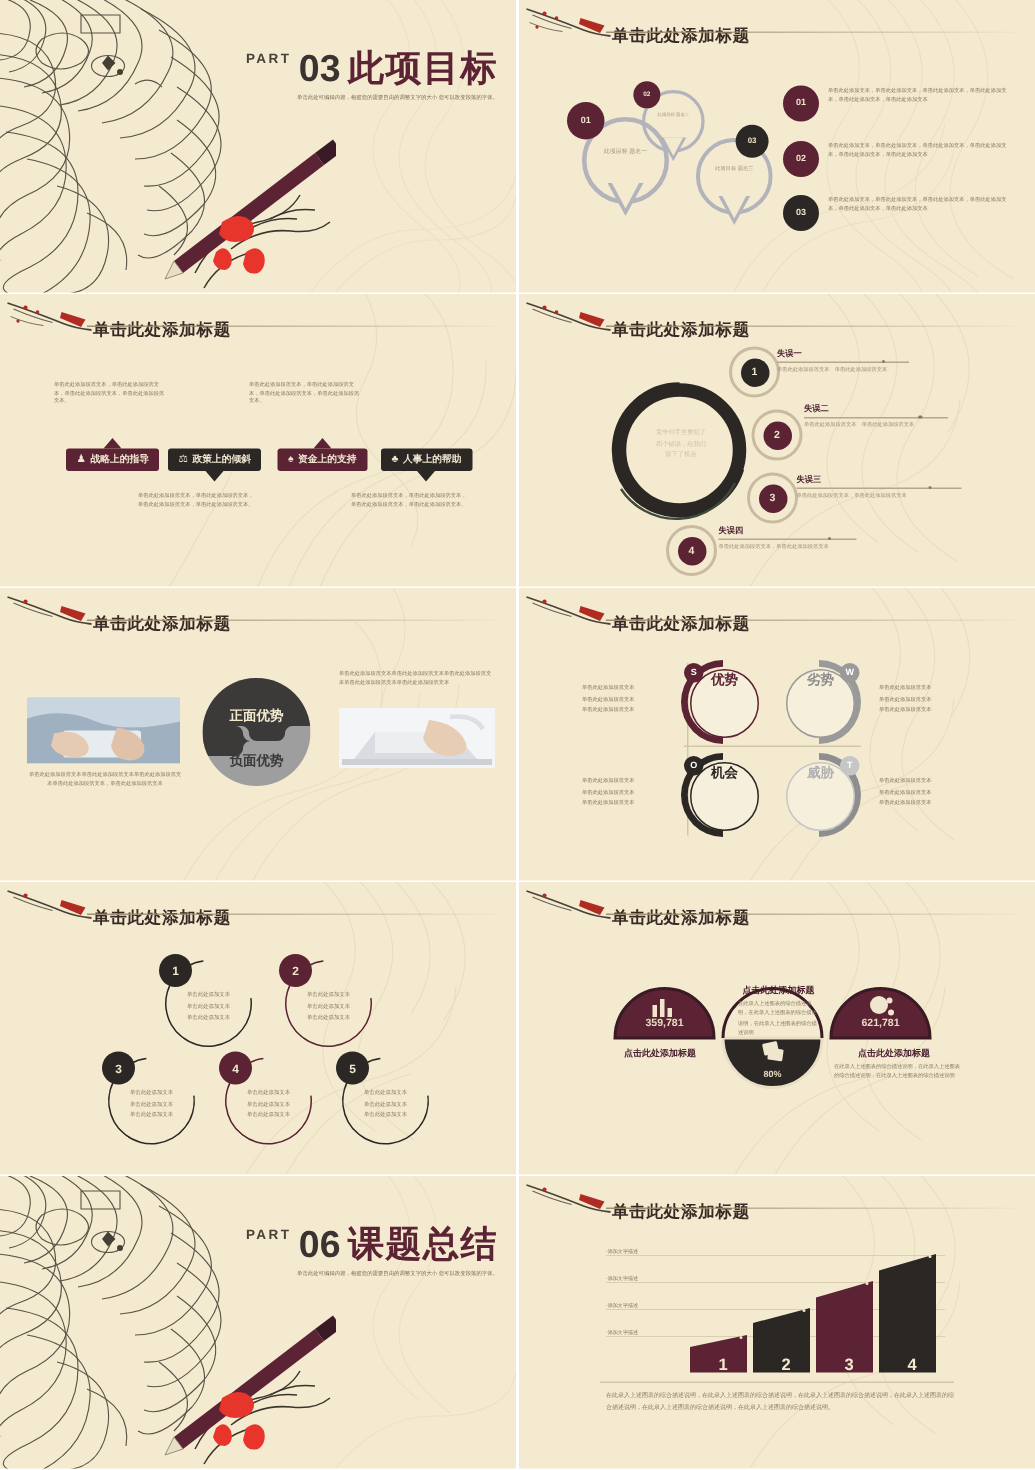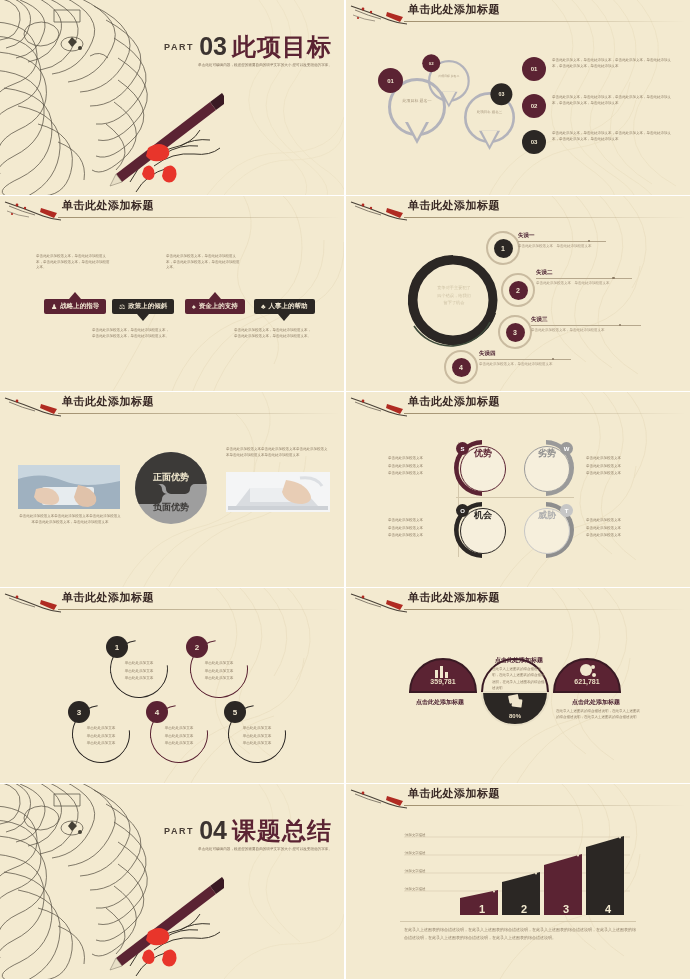--- a/index.html
+++ b/index.html
@@ -5,26 +5,26 @@
   html,body{margin:0;padding:0;background:#fff;}
   body{width:690px;height:980px;font-family:"Liberation Sans","DejaVu Sans",sans-serif;overflow:hidden;}
   .grid{width:690px;height:980px;display:grid;grid-template-columns:344px 344px;grid-template-rows:repeat(5,195px);column-gap:2px;row-gap:1px;background:#ffffff;}
   .slide{position:relative;overflow:hidden;background:#f3ead0;}
   
   .tex{position:absolute;inset:0;pointer-events:none;opacity:.55;}
   .tex svg{width:100%;height:100%;display:block;}
   
   .hdr{position:absolute;left:0;top:0;width:100%;height:30px;}
   .hdr .branch{position:absolute;left:3px;top:3px;width:62px;height:24px;}
-  .hdr .htitle{position:absolute;left:62px;top:2px;font-size:11px;font-weight:bold;color:#3a2a26;letter-spacing:.5px;}
+  .hdr .htitle{position:absolute;left:62px;top:16px;font-size:11px;font-weight:bold;color:#3a2a26;letter-spacing:.5px;}
   .hdr .rule{position:absolute;left:58px;top:21px;width:282px;height:1px;background:linear-gradient(90deg,#a08f6e,rgba(160,143,110,0));}
   
   .cover .coverart{position:absolute;left:-6px;top:-4px;width:230px;height:200px;}
   .cover .part{position:absolute;right:12px;top:34px;text-align:right;}
-  .cover .partline{display:flex;align-items:center;justify-content:flex-end;gap:5px;}
+  .cover .partline{display:flex;align-items:flex-start;justify-content:flex-end;gap:5px;}
   .cover .pword{font-size:9px;font-weight:bold;letter-spacing:1.6px;color:#4a4038;}
   .cover .pnum{font-size:25px;font-weight:bold;color:#3b3330;line-height:1;}
   .cover .ptitle{font-size:24px;font-weight:bold;color:#5b2333;line-height:1;letter-spacing:1px;}
   .cover .psub{margin-top:4px;font-size:3.6px;color:#7d6c57;line-height:1.55;text-align:right;max-width:180px;margin-left:auto;}
   
   .tiny{font-size:3.5px;line-height:1.6;color:#8a7a63;}
   
   .pin{position:absolute;}
   .pin .pbody{width:52px;height:52px;border:3px solid #b3b3bb;border-radius:50%;background:transparent;position:relative;}
   .pin .ptip{position:absolute;left:50%;transform:translateX(-50%);top:44px;width:0;height:0;border-left:12px solid transparent;border-right:12px solid transparent;border-top:22px solid #b3b3bb;}
@@ -644,21 +644,21 @@
       </g>
       <g fill="#e8352b">
         <path d="M154 152 q12 -8 20 0 q4 8 -4 12 q-12 4 -18 -4 z"></path>
         <path d="M150 172 q6 -6 10 2 q2 8 -4 10 q-6 0 -8 -6 z"></path>
         <path d="M170 172 q8 -6 12 2 q2 8 -4 12 q-8 2 -10 -6 z"></path>
       </g>
     </svg>
     <div class="part">
       <div class="partline">
         <span class="pword">PART</span>
-        <span class="pnum">04</span>
+        <span class="pnum">06</span>
         <span class="ptitle">课题总结</span>
       </div>
       <div class="psub">单击此处可编辑内容，根据您的需要自由的调整文字的大小
 您可以改变段落的字体。</div>
     </div>
   </div>
 
   <div class="slide">
     <div class="tex">
       <svg viewBox="0 0 344 195" preserveAspectRatio="none">

